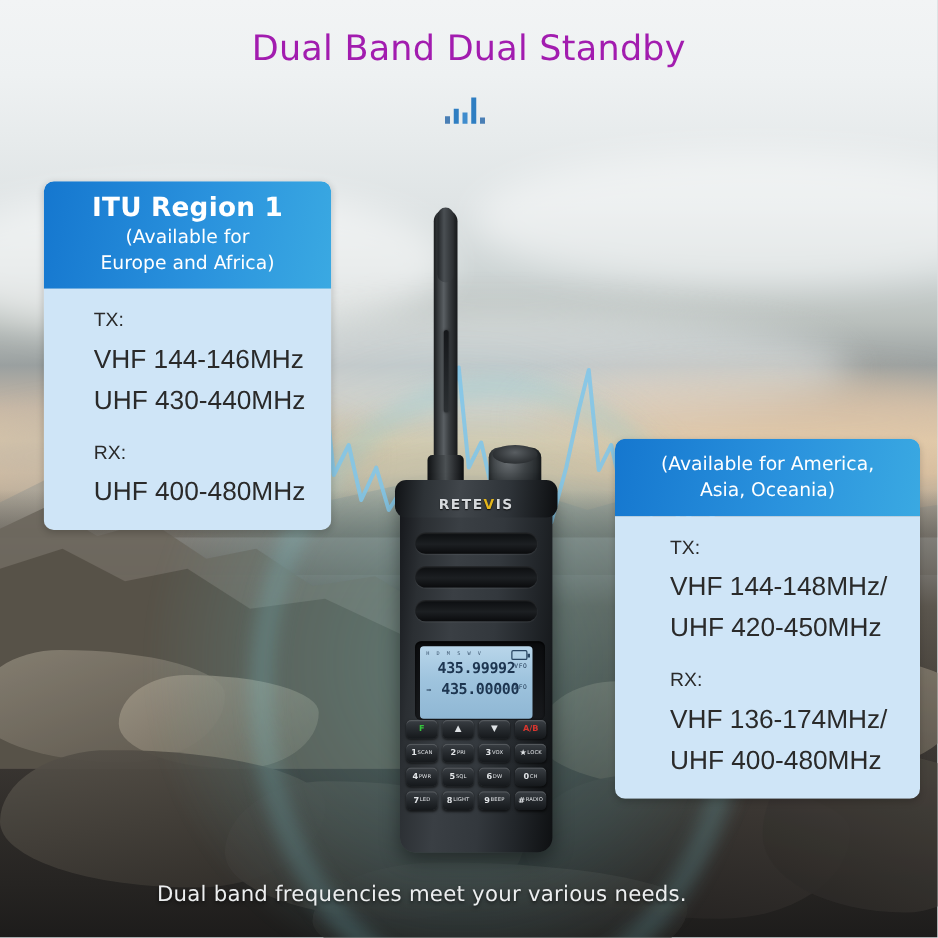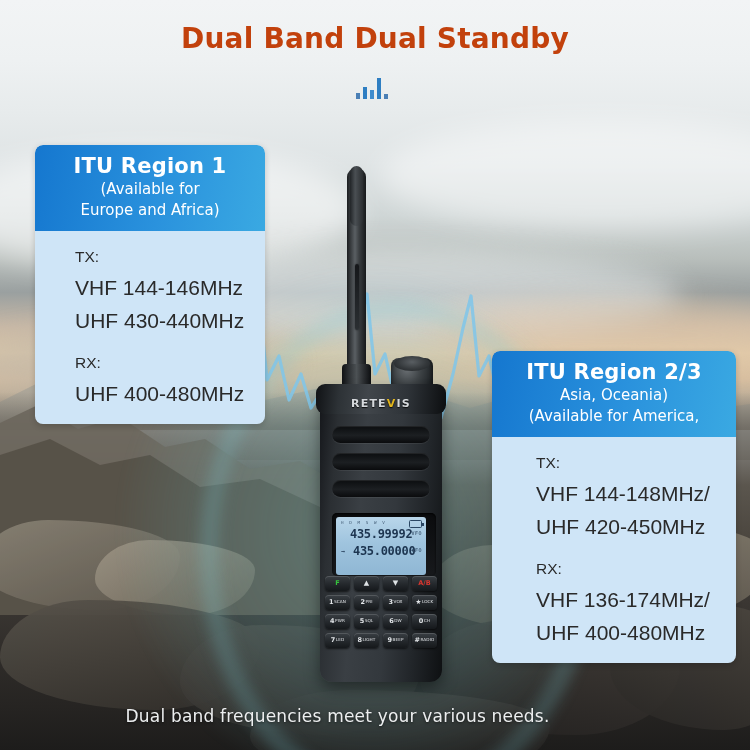--- a/index.html
+++ b/index.html
@@ -40,21 +40,21 @@
     border:18px solid rgba(126,206,212,0.22);
     filter:blur(7px);
   }
 
   
   .wave{position:absolute;left:185px;top:270px;width:390px;height:170px;}
 
   
   .title{
     position:absolute;left:0;top:22px;width:750px;text-align:center;
-    font-size:28px;font-weight:bold;color:#c2410c;letter-spacing:0.2px;
+    font-size:28px;font-weight:normal;color:#a21caf;letter-spacing:0.2px;
     font-family:"DejaVu Sans", sans-serif;
   }
   .signal-icon{position:absolute;left:355px;top:74px;width:40px;height:26px;}
 
   
   .card{position:absolute;border-radius:8px;overflow:hidden;
         box-shadow:0 2px 6px rgba(0,0,0,0.18);margin-top:33px;}
   .card-head{
     background:linear-gradient(100deg,#1577cf 0%,#2a92dd 55%,#3aa9e2 100%);
     color:#fff;text-align:center;padding:9px 8px 11px 8px;
@@ -238,23 +238,22 @@
       <div class="row">VHF 144-146MHz</div>
       <div class="row">UHF 430-440MHz</div>
       <div class="gap"></div>
       <div class="lbl">RX:</div>
       <div class="row">UHF 400-480MHz</div>
     </div>
   </div>
 
   <div class="card" id="card-right">
     <div class="card-head">
-      <div class="h1">ITU Region 2/3</div>
+      <div class="h2">(Available for America,</div>
       <div class="h2">Asia, Oceania)</div>
-      <div class="h2">(Available for America,</div>
     </div>
     <div class="card-body">
       <div class="lbl">TX:</div>
       <div class="row">VHF 144-148MHz/</div>
       <div class="row">UHF 420-450MHz</div>
       <div class="gap"></div>
       <div class="lbl">RX:</div>
       <div class="row">VHF 136-174MHz/</div>
       <div class="row">UHF 400-480MHz</div>
     </div>

